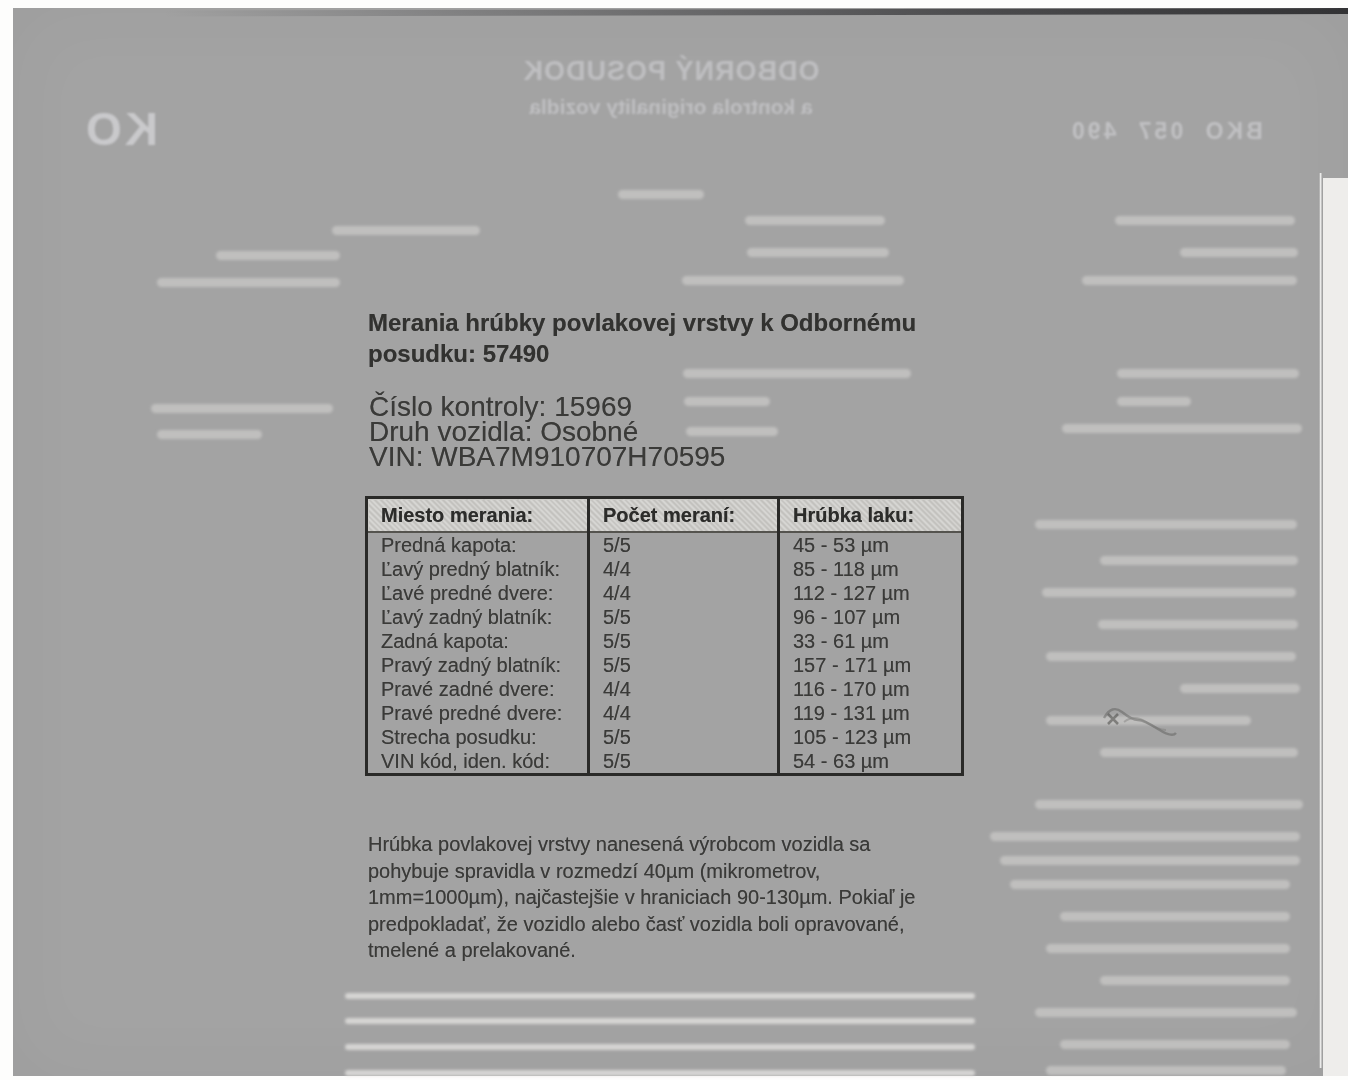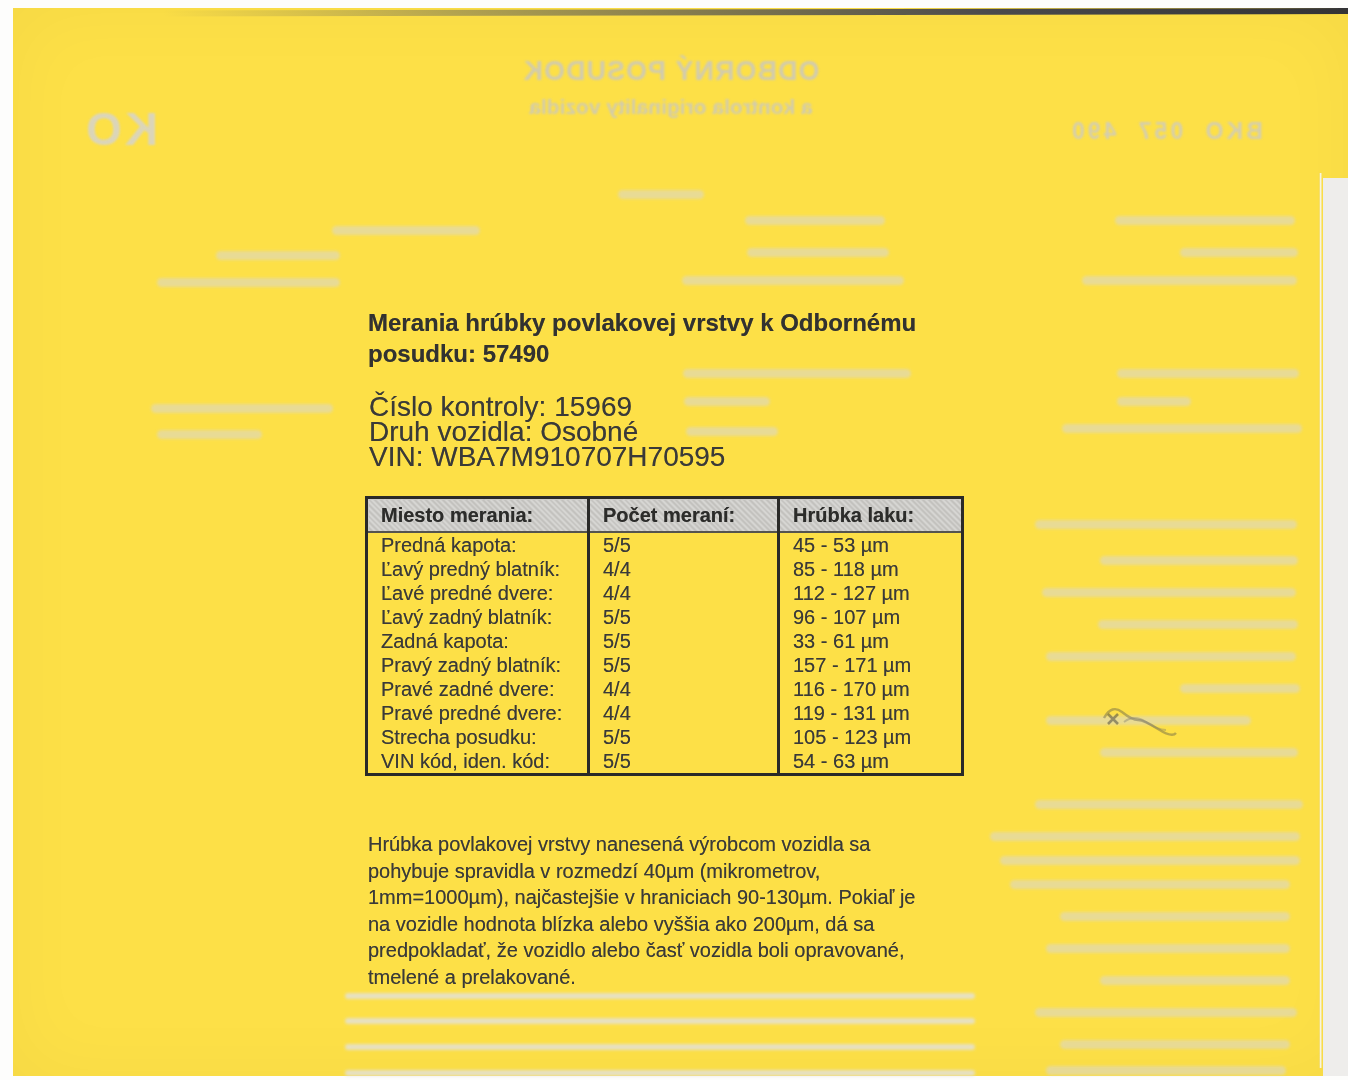--- a/index.html
+++ b/index.html
@@ -4,21 +4,21 @@
 <style>
   html,body{margin:0;padding:0;}
   body{
     width:1348px;height:1080px;position:relative;overflow:hidden;
     background:#fdfdfc;
     font-family:"Liberation Sans", sans-serif;
   }
   
   .page{
     position:absolute;left:13px;top:8px;right:0;bottom:4px;
-    background:#fde047;
+    background:#a3a3a3;
     box-shadow:inset 0 0 80px rgba(0,0,0,0.035);
   }
   .right-strip{
     position:absolute;top:170px;bottom:0;left:1310px;right:0;
     background:#eeedeb;
   }
   .fold-line{
     position:absolute;top:165px;bottom:8px;left:1306px;width:3px;
     background:linear-gradient(to right, rgba(0,0,0,0.04), #fbfbfa 60%, rgba(0,0,0,0.03));
   }
@@ -223,18 +223,17 @@
         <td>5/5</td>
         <td>54 - 63 µm</td>
       </tr>
     </tbody>
   </table>
 
   <div class="content paragraph">
     <div>Hrúbka povlakovej vrstvy nanesená výrobcom vozidla sa</div>
     <div>pohybuje spravidla v rozmedzí 40µm (mikrometrov,</div>
     <div>1mm=1000µm), najčastejšie v hraniciach 90-130µm. Pokiaľ je</div>
-    <div>na vozidle hodnota blízka alebo vyššia ako 200µm, dá sa</div>
     <div>predpokladať, že vozidlo alebo časť vozidla boli opravované,</div>
     <div>tmelené a prelakované.</div>
   </div>
 
 </div>
 
 </body></html>

